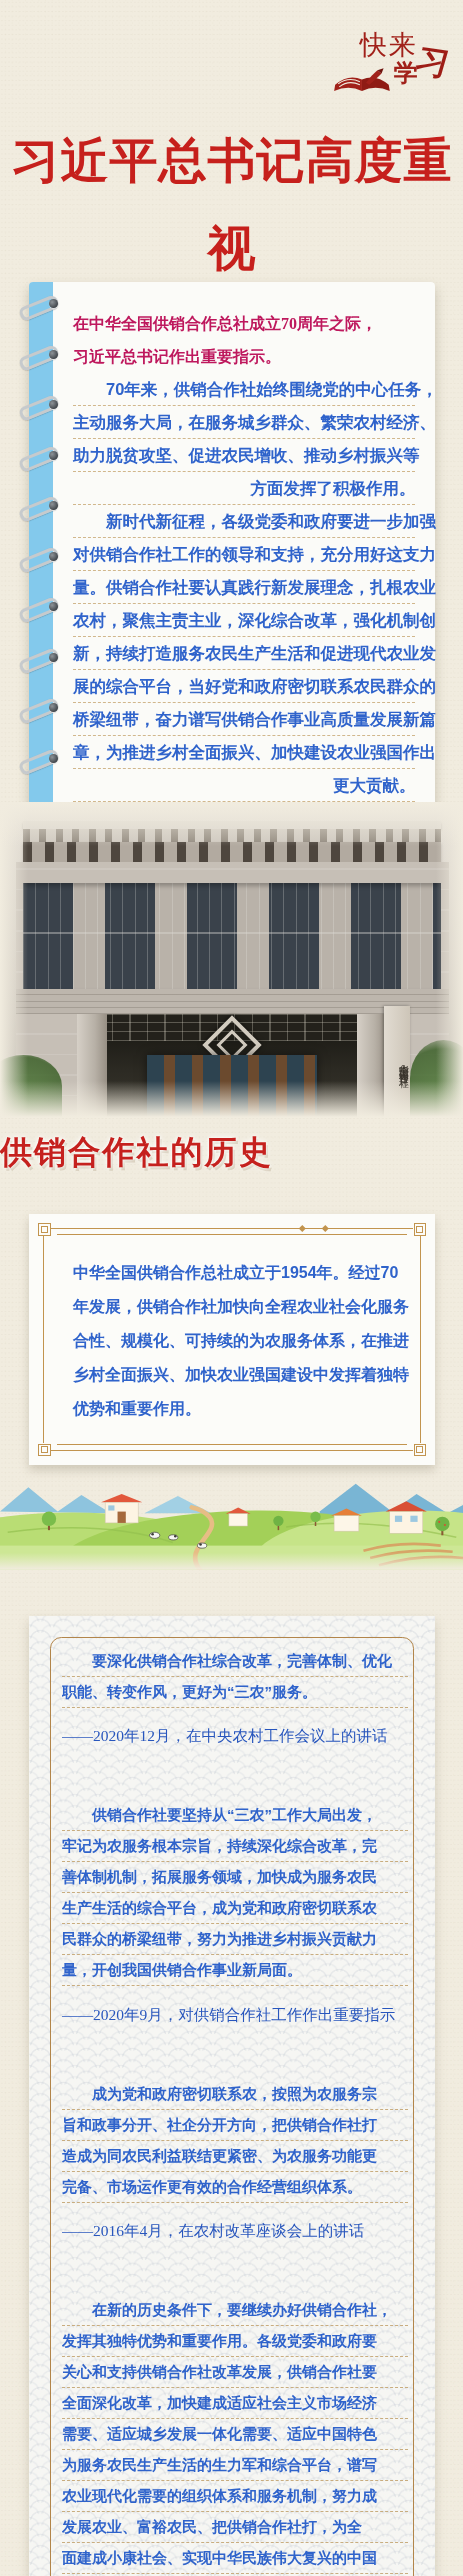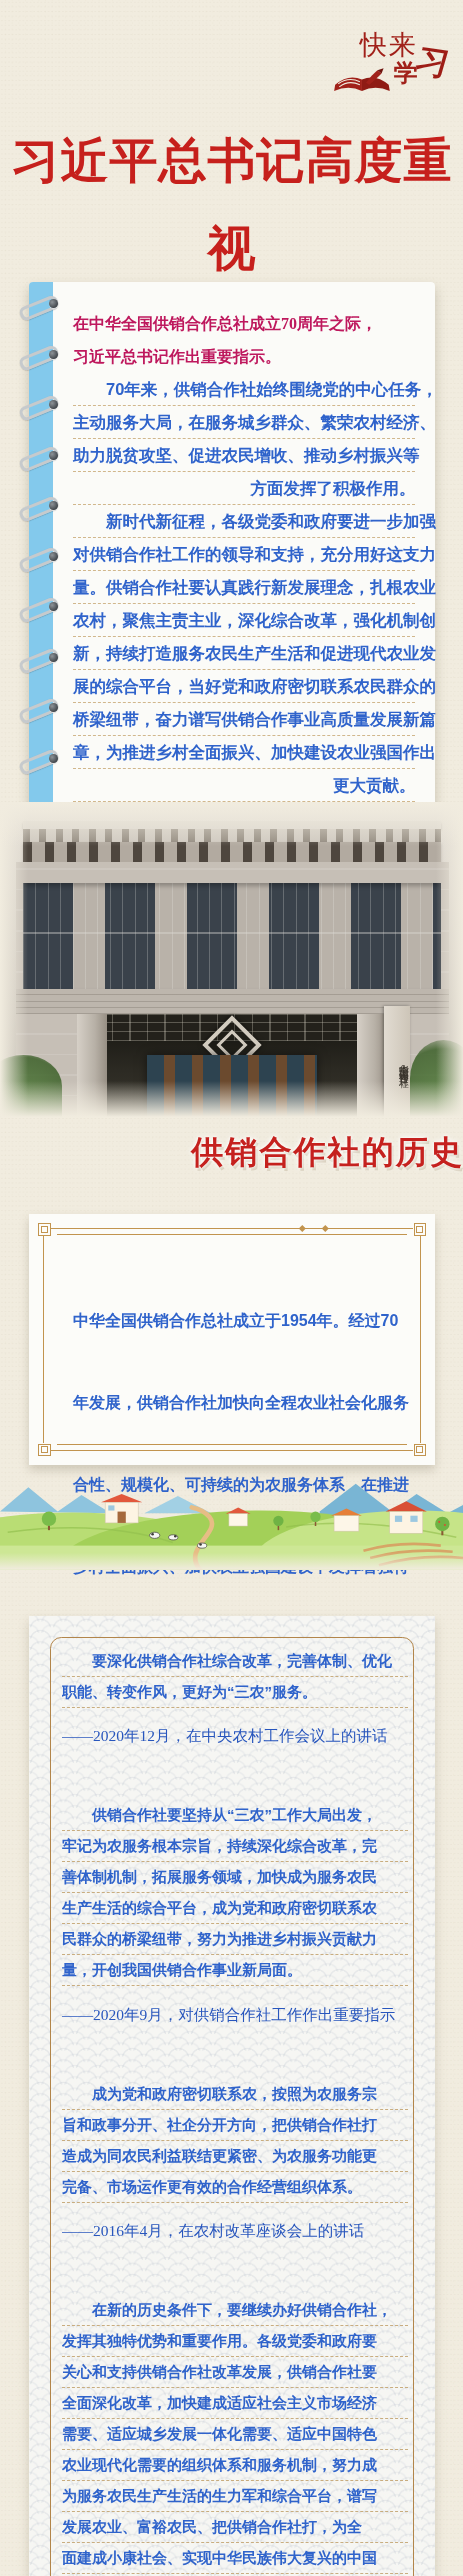--- a/index.html
+++ b/index.html
@@ -84,40 +84,40 @@
     font-family:"Liberation Serif","DejaVu Serif",serif;padding-top:4.1px;box-sizing:border-box;text-align:center;}
   .b-bushL,.b-bushR{position:absolute;bottom:0;width:77px;height:62px;border-radius:50% 50% 0 0;
     background:radial-gradient(circle at 50% 80%, #55803e, #3c6029 75%, transparent);opacity:.85;}
   .b-bushL{left:-15.5px;} .b-bushR{right:-13px;height:77px;width:67px;}
   .b-fadeT{position:absolute;top:0;left:0;right:0;height:44px;background:linear-gradient(#f1ecdf,rgba(241,236,223,0));}
   .b-fadeB{position:absolute;bottom:0;left:0;right:0;height:36px;background:linear-gradient(rgba(241,236,223,0),#f1ecdf);}
   .b-fadeL{position:absolute;top:0;bottom:0;left:0;width:28px;background:linear-gradient(90deg,#f1ecdf,rgba(241,236,223,0));}
   .b-fadeR{position:absolute;top:0;bottom:0;right:0;width:28px;background:linear-gradient(-90deg,#f1ecdf,rgba(241,236,223,0));}
 
   
-  .h-title{top:1131px;left:0;width:464px;text-align:right;font-size:32px;font-weight:bold;color:#c5211e;
+  .h-title{top:1131px;left:0;width:464px;text-align:left;font-size:32px;font-weight:bold;color:#c5211e;
     font-family:"Liberation Serif","DejaVu Serif",serif;letter-spacing:2.1px;
     text-shadow:0 0 3.1px #fff,0 0 6.2px #fff,2.1px 2.6px 0 rgba(168,152,120,.35);}
   .hist{top:1214px;left:29px;width:406px;height:251px;background:#fcfcf9;
     background-image:linear-gradient(#e4ecf3 0.5px,transparent 0.5px),linear-gradient(90deg,#e4ecf3 0.5px,transparent 0.5px);
     background-size:19px 19px;box-shadow:0 5.2px 9.3px rgba(115,105,80,.28);}
   .h-frame{position:absolute;inset:14.4px;}
   .h-frame .lnT,.h-frame .lnB{position:absolute;left:7.2px;right:7.2px;height:0;border-top:1.5px solid #c2944e;}
   .h-frame .lnT{top:0;} .h-frame .lnB{bottom:0;}
   .h-frame .lnT2{position:absolute;left:13.4px;right:13.4px;top:5.7px;border-top:1px solid #c2944e;}
   .h-frame .lnB2{position:absolute;left:13.4px;right:13.4px;bottom:5.7px;border-top:1px solid #c2944e;}
   .h-frame .lnL,.h-frame .lnR{position:absolute;top:7.2px;bottom:7.2px;width:0;border-left:1.5px solid #c2944e;}
   .h-frame .lnL{left:0;} .h-frame .lnR{right:0;}
   .knot{position:absolute;width:10.3px;height:10.3px;border:1.5px solid #c2944e;background:#fcfcf9;}
   .knot i{position:absolute;inset:1.5px;border:1px solid #c2944e;display:block;}
   .knot.tl{top:-5.2px;left:-5.2px;} .knot.tr{top:-5.2px;right:-5.2px;}
   .knot.bl{bottom:-5.2px;left:-5.2px;} .knot.br{bottom:-5.2px;right:-5.2px;}
   .h-dot{position:absolute;top:-2.1px;width:4.6px;height:4.6px;background:#c2944e;transform:rotate(45deg);}
   .hist .txt{position:absolute;left:44px;right:29px;top:42px;}
-  .h-line{color:#2f63cb;font-weight:bold;font-size:16px;line-height:34px;white-space:nowrap;margin-top:48px;}
+  .h-line{color:#2f63cb;font-weight:bold;font-size:16px;line-height:34px;white-space:nowrap;}
 
   
   .country{top:1464px;left:0;width:464px;height:106px;}
 
   
   .qcard{top:1616px;left:29px;width:406px;height:1314px;z-index:3;
     background-color:#f6f6f3;
     background-image:
       radial-gradient(circle at 50% 120%, transparent 9.3px, rgba(152,164,184,.16) 9.8px 10.8px, transparent 11.3px),
       radial-gradient(circle at 50% 120%, transparent 9.3px, rgba(152,164,184,.13) 9.8px 10.8px, transparent 11.3px);
@@ -380,22 +380,22 @@
             <div class="q-src">——2016年4月，在农村改革座谈会上的讲话</div>
           </div>
       </div>
       <div class="q-block">
         <div>
             <div class="q-line">　　在新的历史条件下，要继续办好供销合作社，</div>
             <div class="q-line">发挥其独特优势和重要作用。各级党委和政府要</div>
             <div class="q-line">关心和支持供销合作社改革发展，供销合作社要</div>
             <div class="q-line">全面深化改革，加快建成适应社会主义市场经济</div>
             <div class="q-line">需要、适应城乡发展一体化需要、适应中国特色</div>
+            <div class="q-line">为服务农民生产生活的生力军和综合平台，谱写</div>
             <div class="q-line">农业现代化需要的组织体系和服务机制，努力成</div>
-            <div class="q-line">为服务农民生产生活的生力军和综合平台，谱写</div>
             <div class="q-line">发展农业、富裕农民、把供销合作社打，为全</div>
             <div class="q-line">面建成小康社会、实现中华民族伟大复兴的中国</div>
             <div class="q-line">梦作出新的更大贡献。</div>
           </div>
 
       </div>
 
     </div>
   </div>
 

